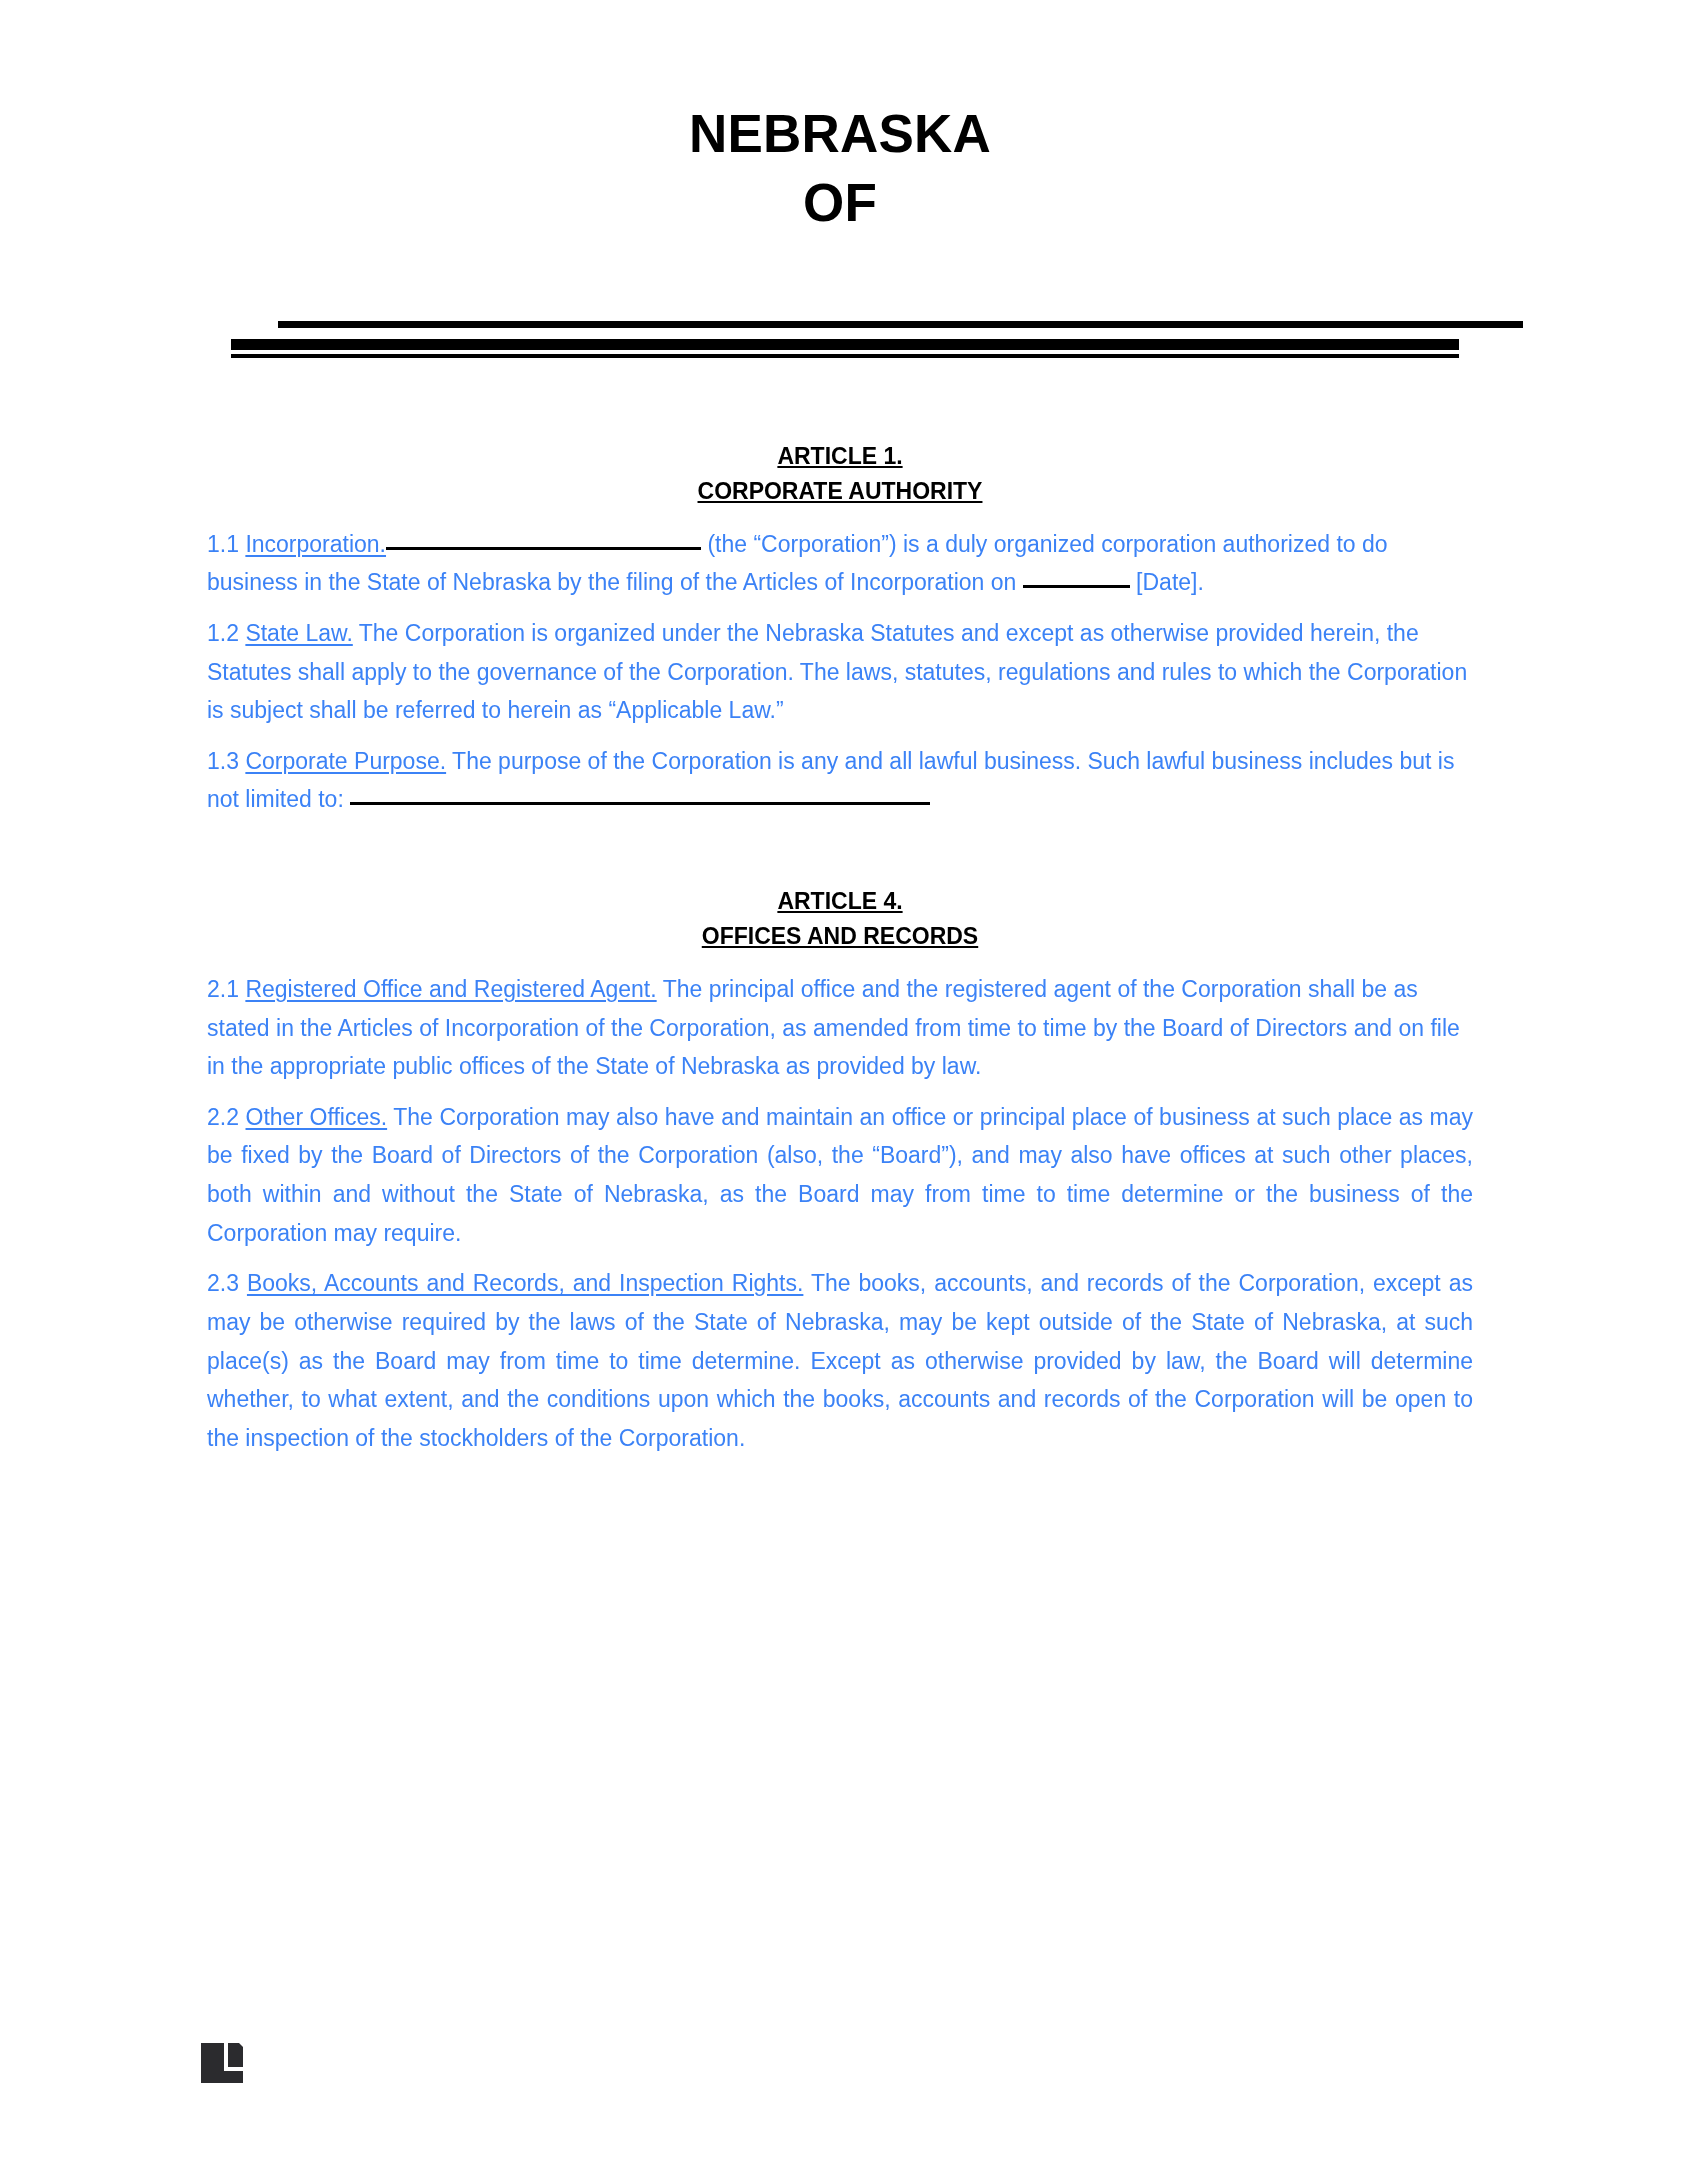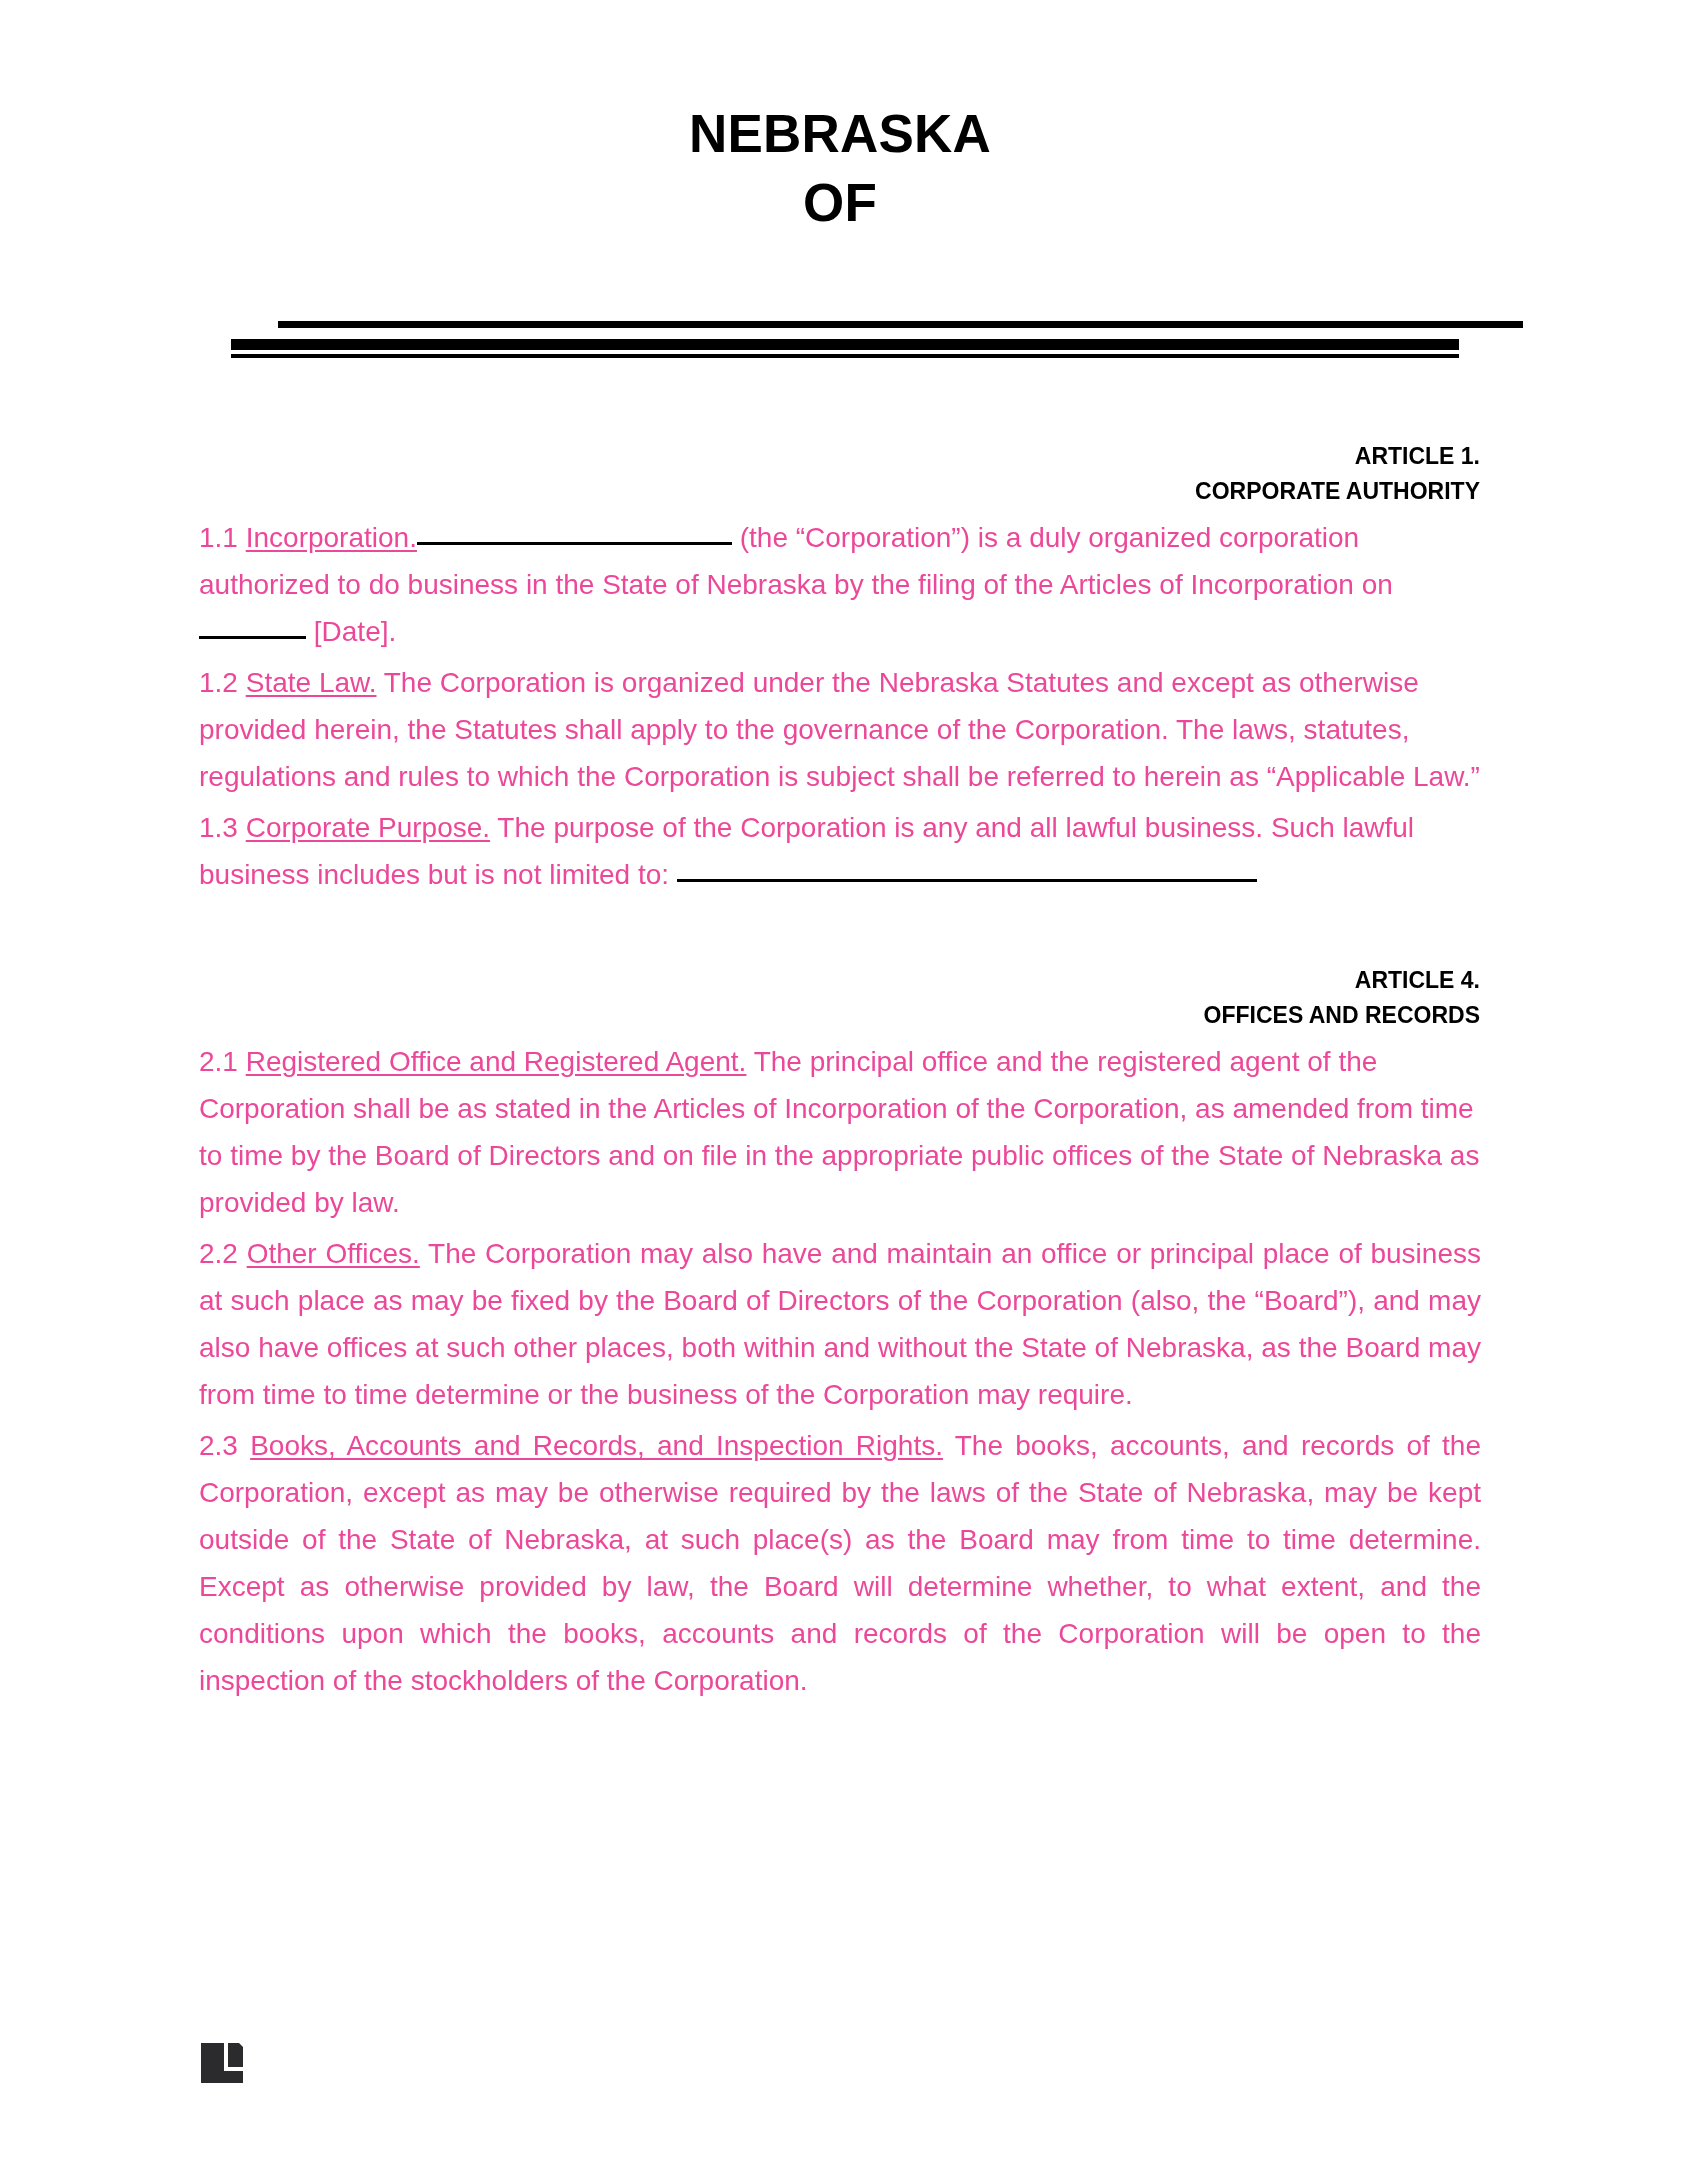--- a/index.html
+++ b/index.html
@@ -73,39 +73,40 @@
     position: absolute;
     left: 36px;
     top: 33px;
     width: 1228px;
     height: 4px;
     background: #000000;
   }
 
   
   .article-heading {
-    text-align: right;
+    text-align: center;
     font-weight: bold;
     font-size: 23px;
     line-height: 1.52;
-    margin: 5px;
+    margin: 16px;
+    text-decoration: underline;
   }
   .article-heading .hline {
     display: block;
   }
   .article-1 { margin-top: 57px; }
   .article-2 { margin-top: 65px; }
 
   
   p.clause {
-    font-size: 28px;
+    font-size: 23px;
     line-height: 1.68;
-    margin: 4px;
+    margin: 12px;
     text-align: left;
-    color: #ec4899;
+    color: #3b82f6;
   }
   p.clause.justify {
     text-align: justify;
     text-justify: inter-word;
   }
   .gap-lg  { margin-top: 46px; }
   .gap-md  { margin-top: 44px; }
 
   .lbl {
     text-decoration: underline;

